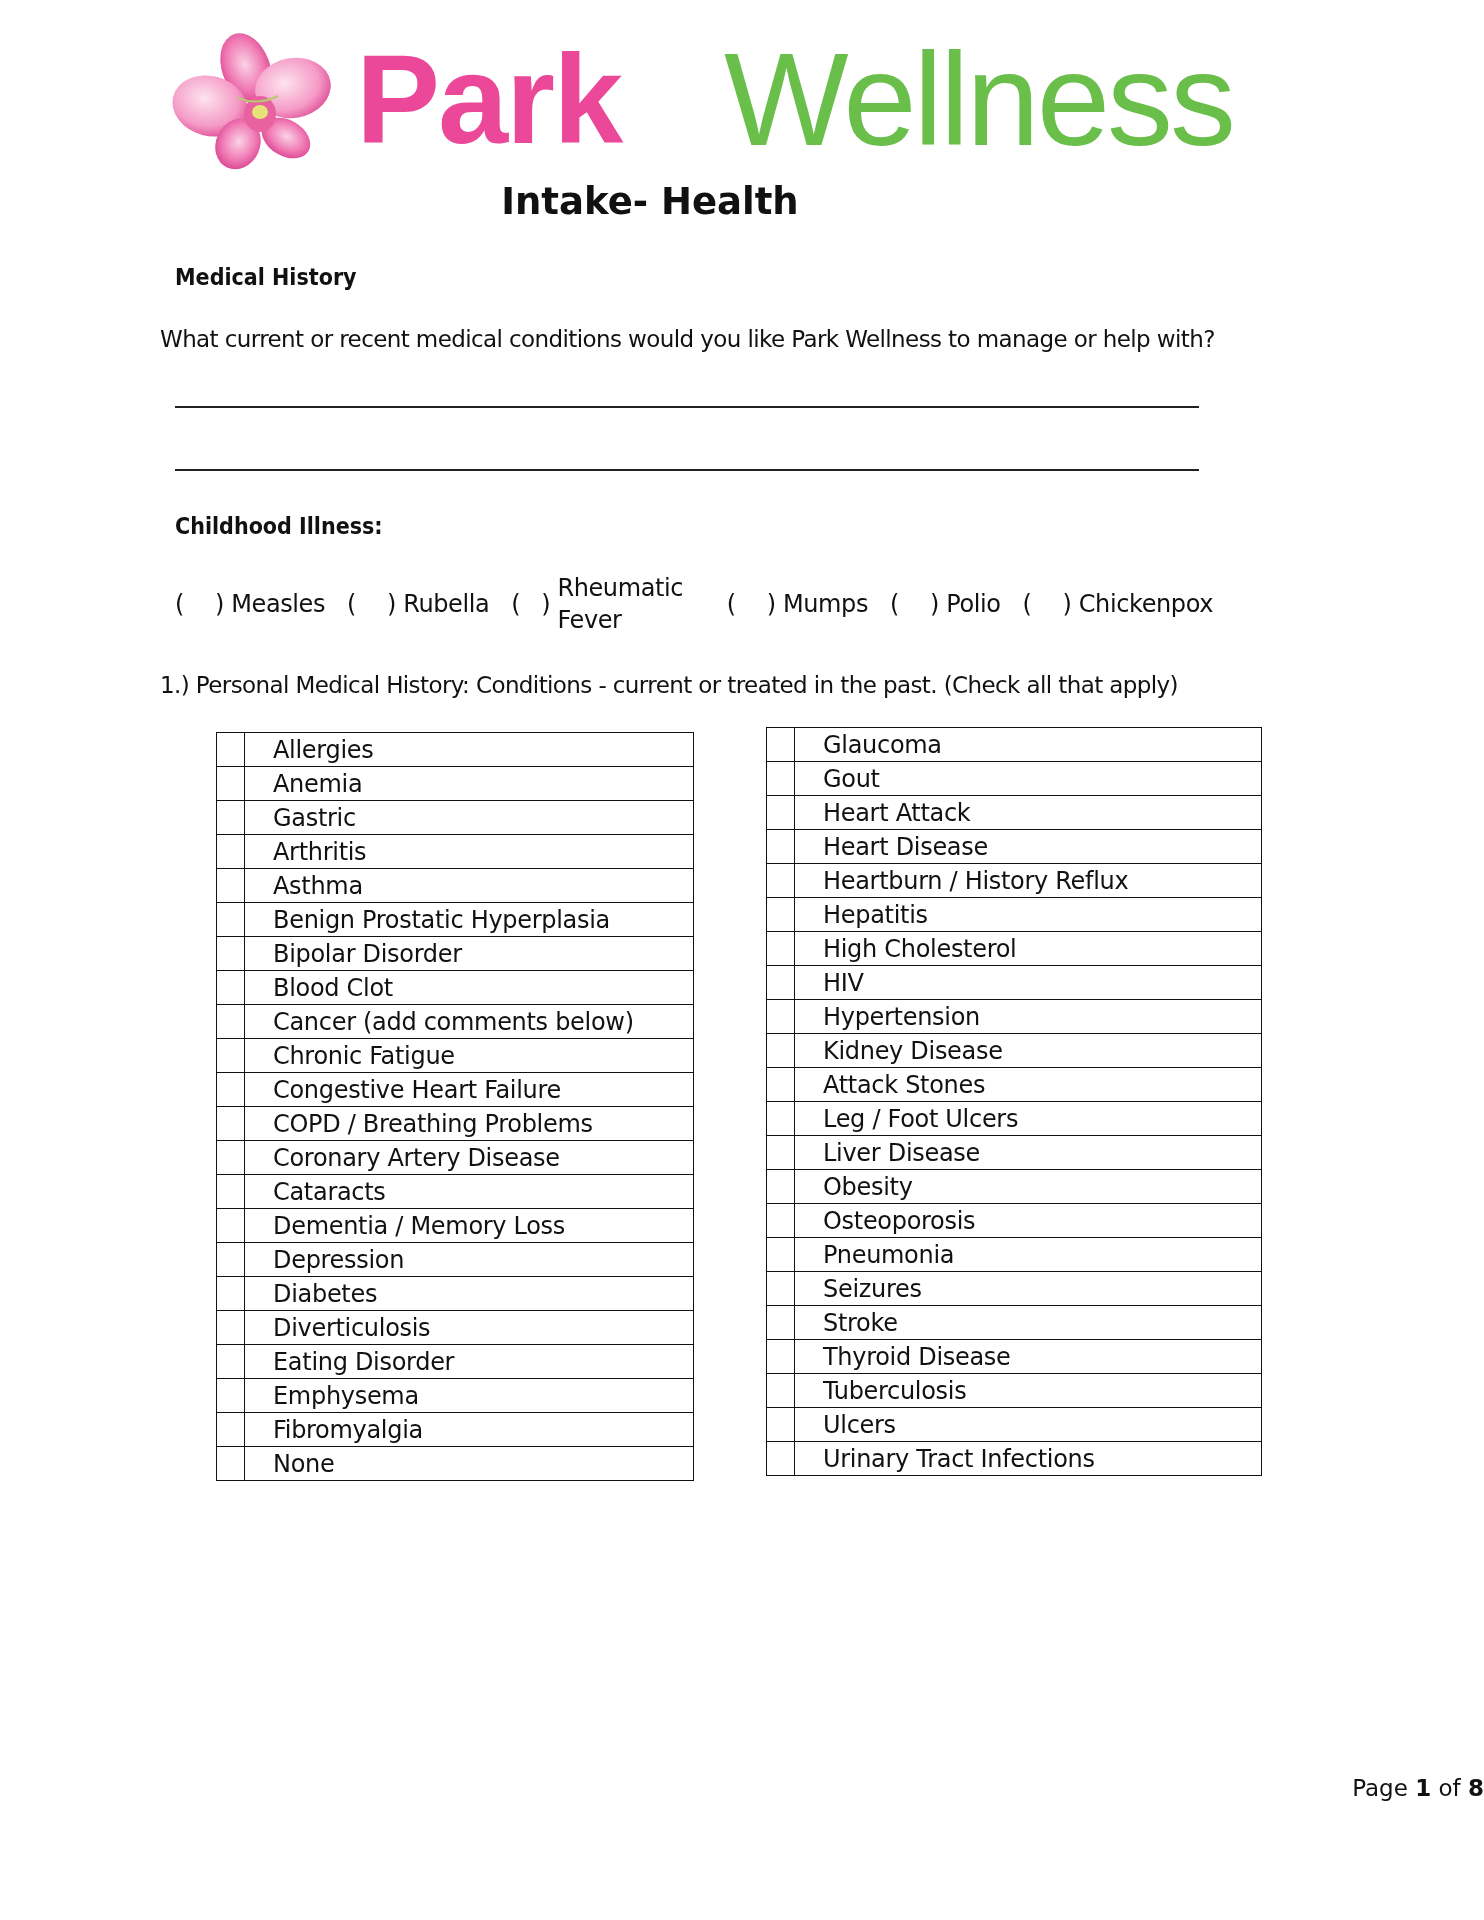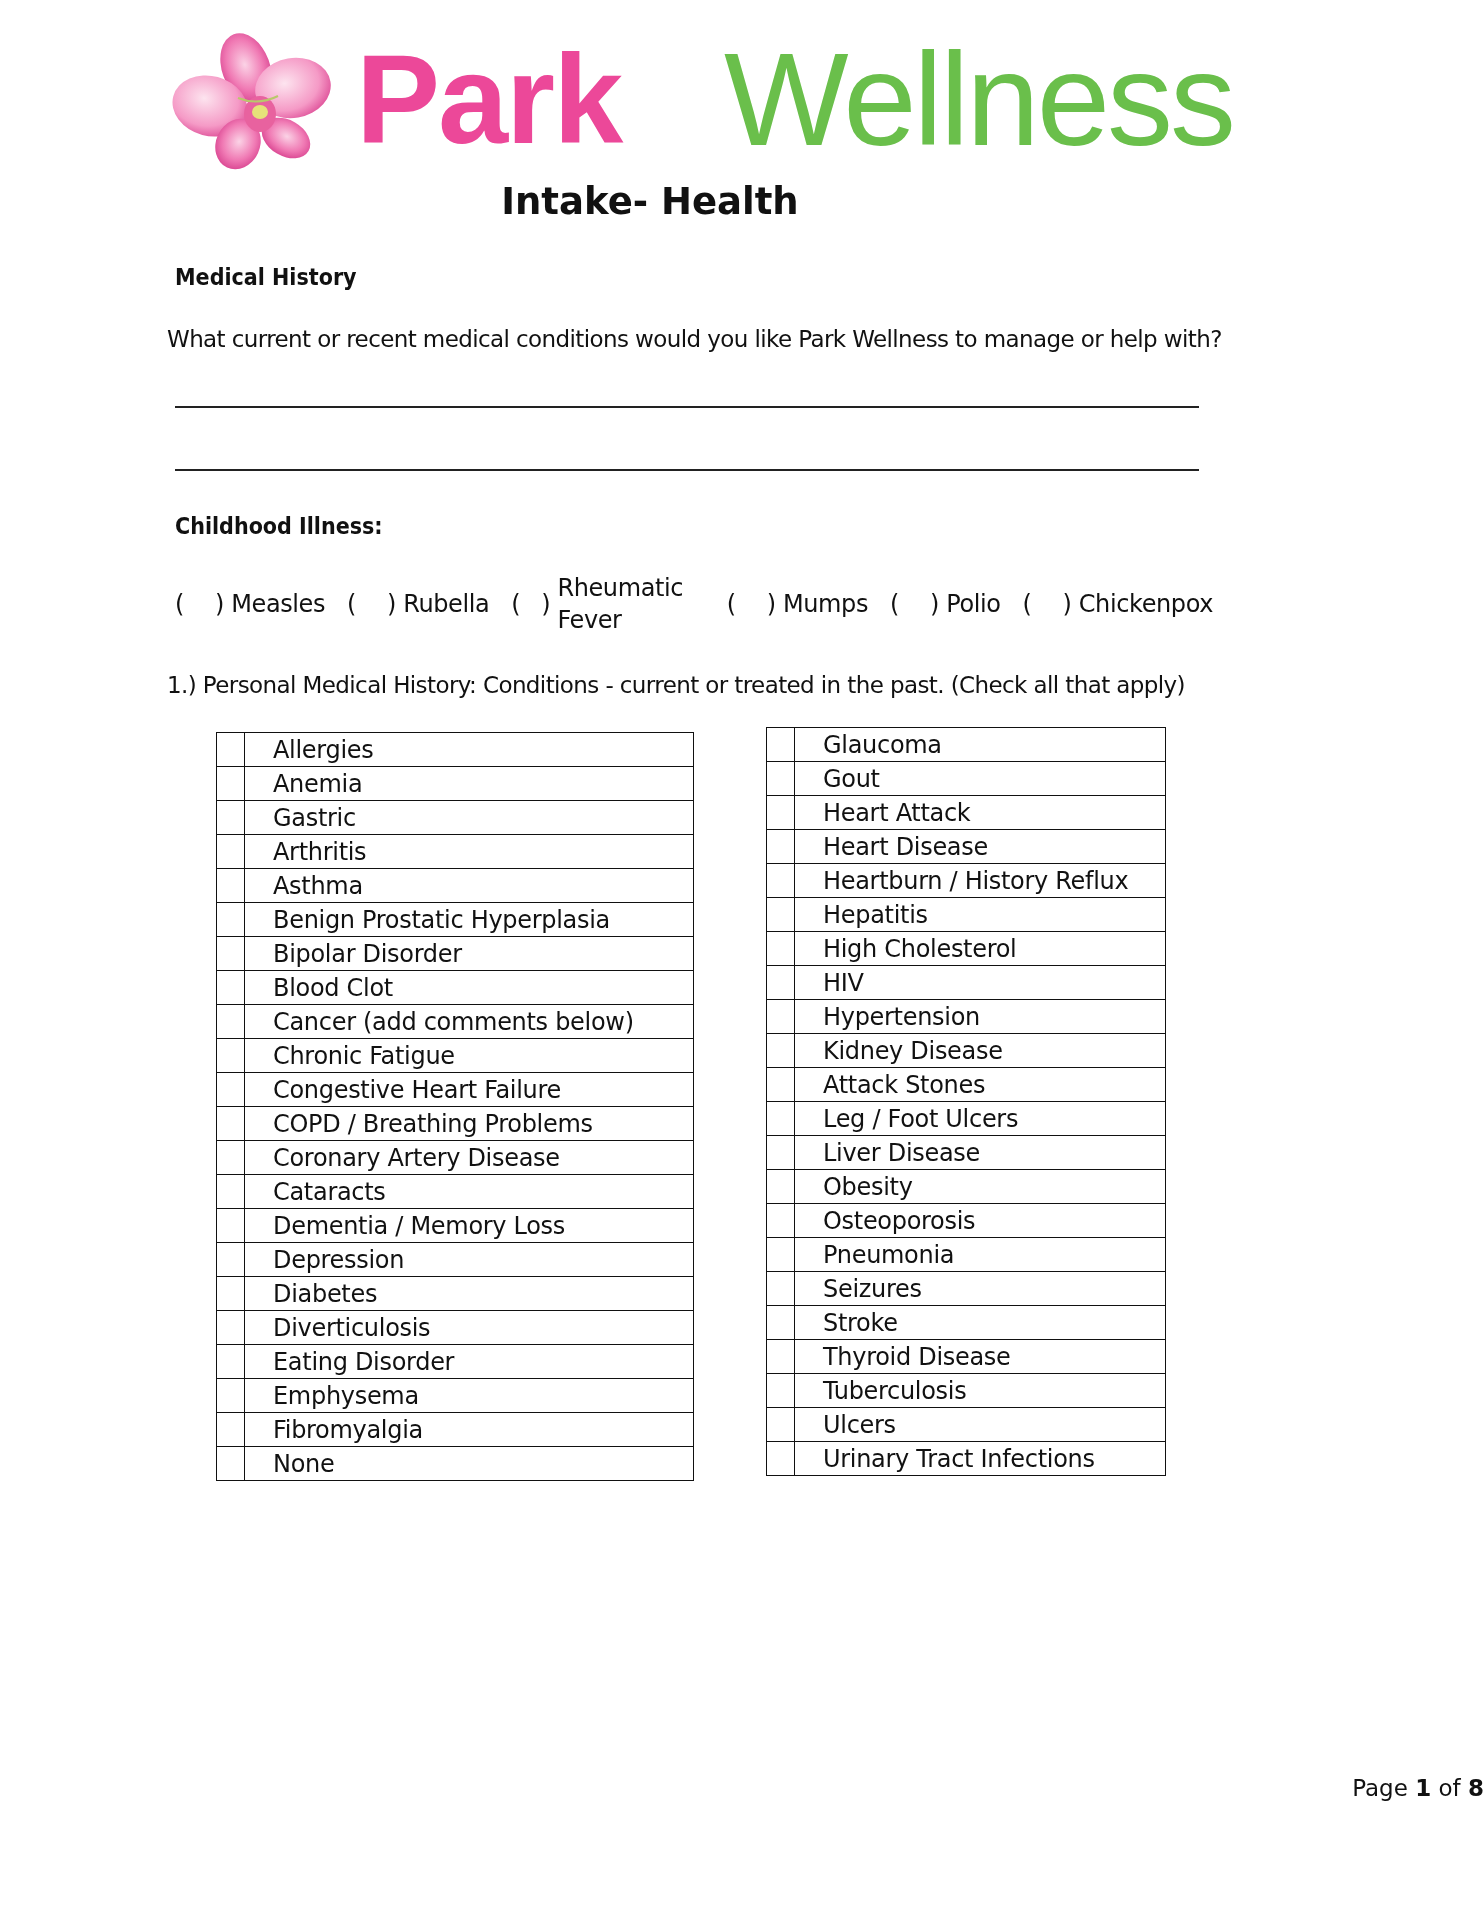--- a/index.html
+++ b/index.html
@@ -3,31 +3,31 @@
 <meta charset="utf-8">
 <style>
   html, body { margin: 0; padding: 0; background: #ffffff; }
   body { width: 1484px; height: 1920px; position: relative; overflow: hidden; font-family: "DejaVu Sans", sans-serif; color: #111; }
   .abs { position: absolute; }
   #logo-flower { left: 168px; top: 26px; width: 168px; height: 146px; }
   #logo-park { left: 356px; top: 30px; font-family: "Liberation Sans", sans-serif; font-weight: bold; font-size: 126px; line-height: 140px; letter-spacing: -2px; }
   #logo-wellness { left: 724px; top: 30px; font-family: "Liberation Sans", sans-serif; font-weight: normal; font-size: 132px; line-height: 140px; letter-spacing: -3px; }
   #doc-title { left: 0; width: 1300px; top: 178px; text-align: center; font-family: "DejaVu Sans", sans-serif; font-weight: bold; font-size: 37px; line-height: 48px; }
   .section-head { left: 175px; font-weight: bold; font-size: 23px; line-height: 30px; font-family: "DejaVu Sans Condensed", "DejaVu Sans", sans-serif; }
-  .body-text { left: 167px; font-size: 23px; line-height: 30px; font-family: "DejaVu Sans", sans-serif; letter-spacing: -0.6px; }
+  .body-text { left: 160px; font-size: 23px; line-height: 30px; font-family: "DejaVu Sans", sans-serif; letter-spacing: -0.6px; }
   .answer-line { left: 175px; width: 1024px; height: 0; border-bottom: 2px solid #222; }
   #illness-row { left: 175px; top: 572px; width: 1060px; display: flex; font-size: 24px; line-height: 32px; letter-spacing: -0.4px; }
   .illness-opt { display: flex; align-items: center; margin-right: 22px; }
   .paren-box { display: inline-block; width: 40px; }
   table.cond { position: absolute; border-collapse: collapse; font-size: 24px; font-family: "DejaVu Sans", sans-serif; }
   table.cond td { border: 1.5px solid #111; padding: 0; height: 33px; line-height: 30px; vertical-align: middle; }
   table.cond td.chk { width: 27px; }
   table.cond td.lbl { padding-left: 28px; letter-spacing: -0.3px; margin-top: 48px; }
   #table-left { left: 216px; top: 732px; width: 478px; }
-  #table-right { left: 766px; top: 727px; width: 400px; }
+  #table-right { left: 766px; top: 727px; width: 496px; }
   #page-footer { left: 0; width: 1484px; top: 1772px; text-align: right; font-size: 23px; line-height: 32px; }
   #page-footer b { font-weight: bold; }
 </style>
 </head>
 <body>
 
 <div class="abs" id="logo-flower">
   <svg width="168" height="146" viewBox="0 0 168 146">
     <defs>
       <radialGradient id="pet" cx="50%" cy="45%" r="60%">

